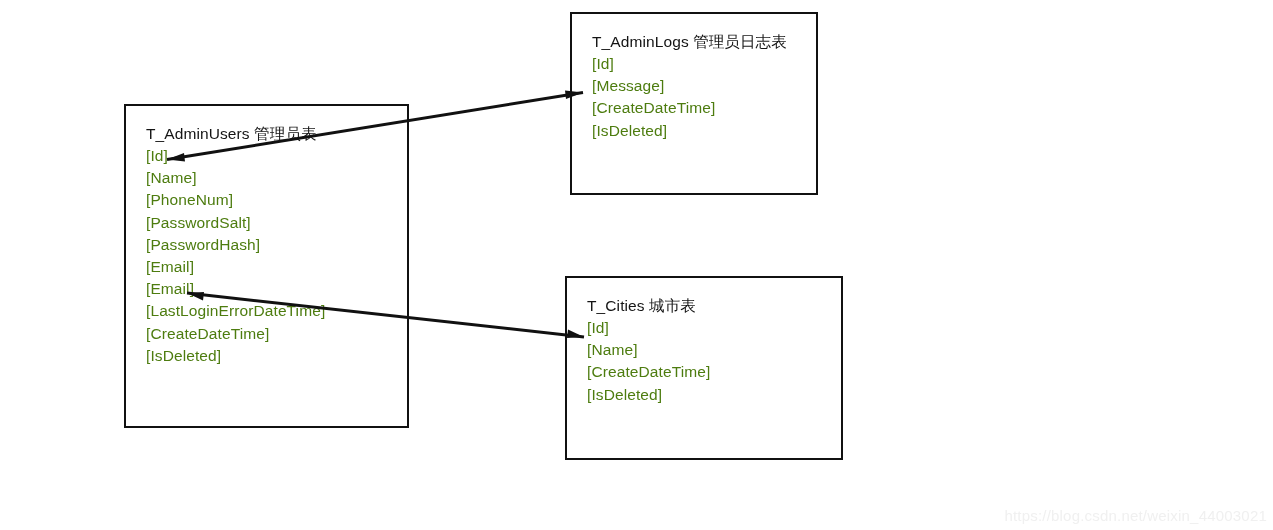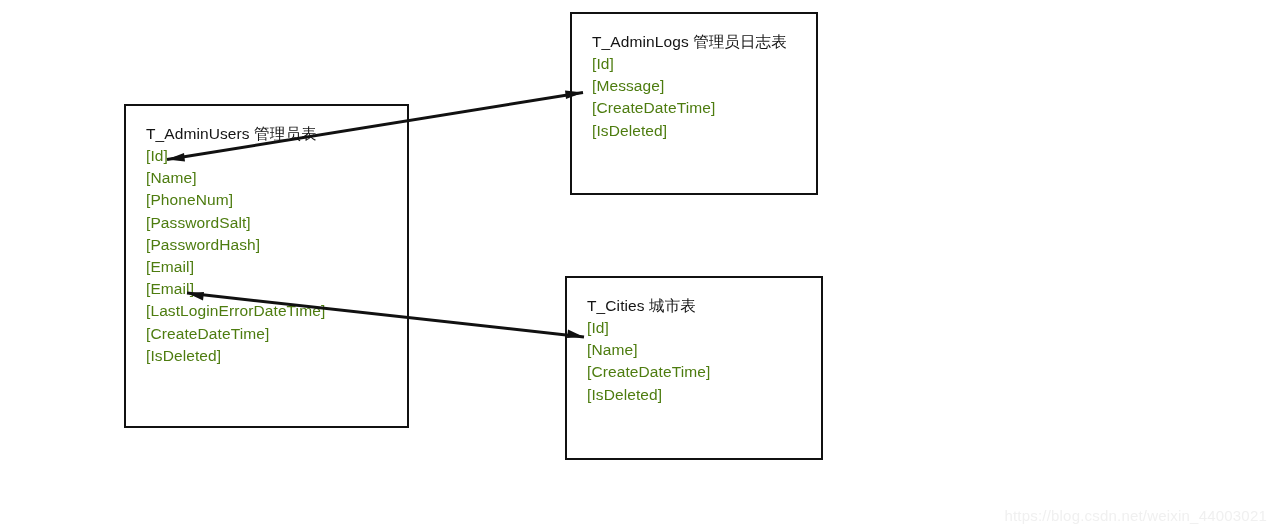--- a/index.html
+++ b/index.html
@@ -30,21 +30,21 @@
   }
   #box-adminlogs {
     left: 570px;
     top: 12px;
     width: 248px;
     height: 183px;
   }
   #box-cities {
     left: 565px;
     top: 276px;
-    width: 258px;
+    width: 278px;
     height: 184px;
   }
   .entity-content {
     position: absolute;
     left: 20px;
     top: 17px;
     right: 4px;
   }
   .entity-title {
     font-size: 15.5px;

